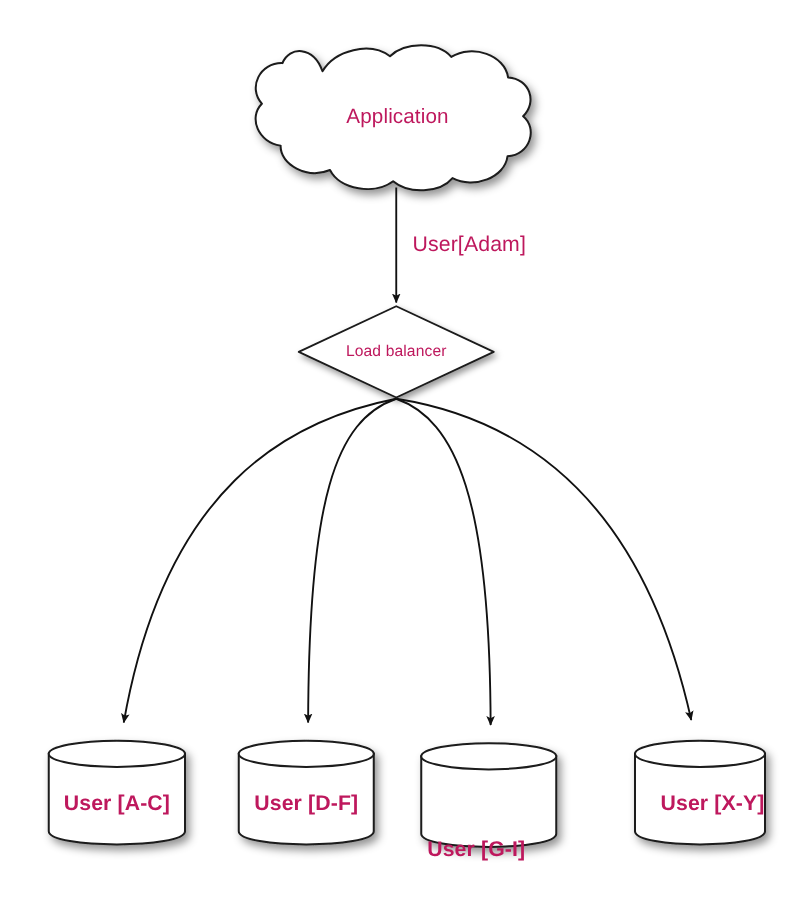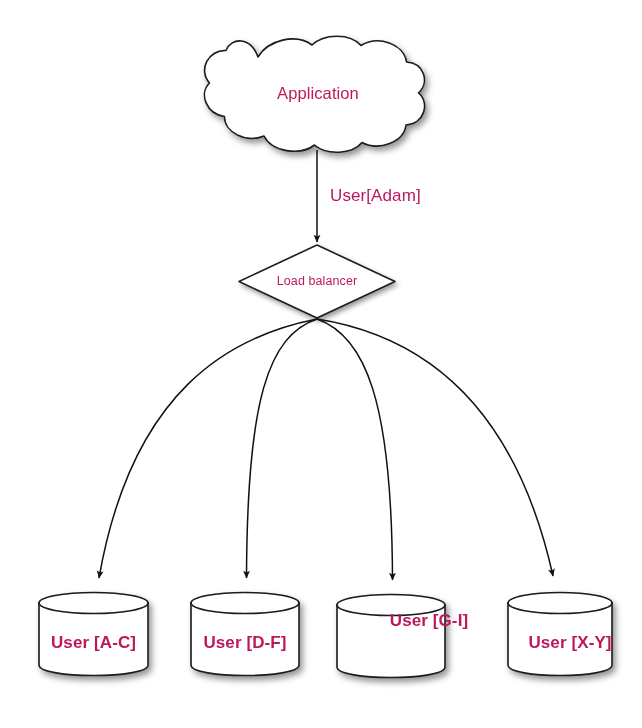--- a/index.html
+++ b/index.html
@@ -127,17 +127,17 @@
   <div class="node-label label-cloud" style="left:218px; top:84px; width:200px;">Application</div>
 
   <div class="node-label label-edge" style="left:330px; top:187px; width:140px; text-align:left;">User[Adam]</div>
 
   <div class="node-label label-diamond" style="left:247px; top:274px; width:140px;">Load balancer</div>
 
   <div class="node-label label-cylinder" style="left:39px; top:636px; width:109px;">User [A-C]</div>
 
   <div class="node-label label-cylinder" style="left:191px; top:636px; width:108px;">User [D-F]</div>
 
-  <div class="node-label label-cylinder" style="left:337px; top:614px; width:88px;margin-left:48px;">User [G-I]</div>
+  <div class="node-label label-cylinder" style="left:337px; top:673px; width:88px;">User [G-I]</div>
 
   <div class="node-label label-cylinder" style="left:508px; top:636px; width:124px;">User [X-Y]</div>
 
 </div>
 
 </body></html>

